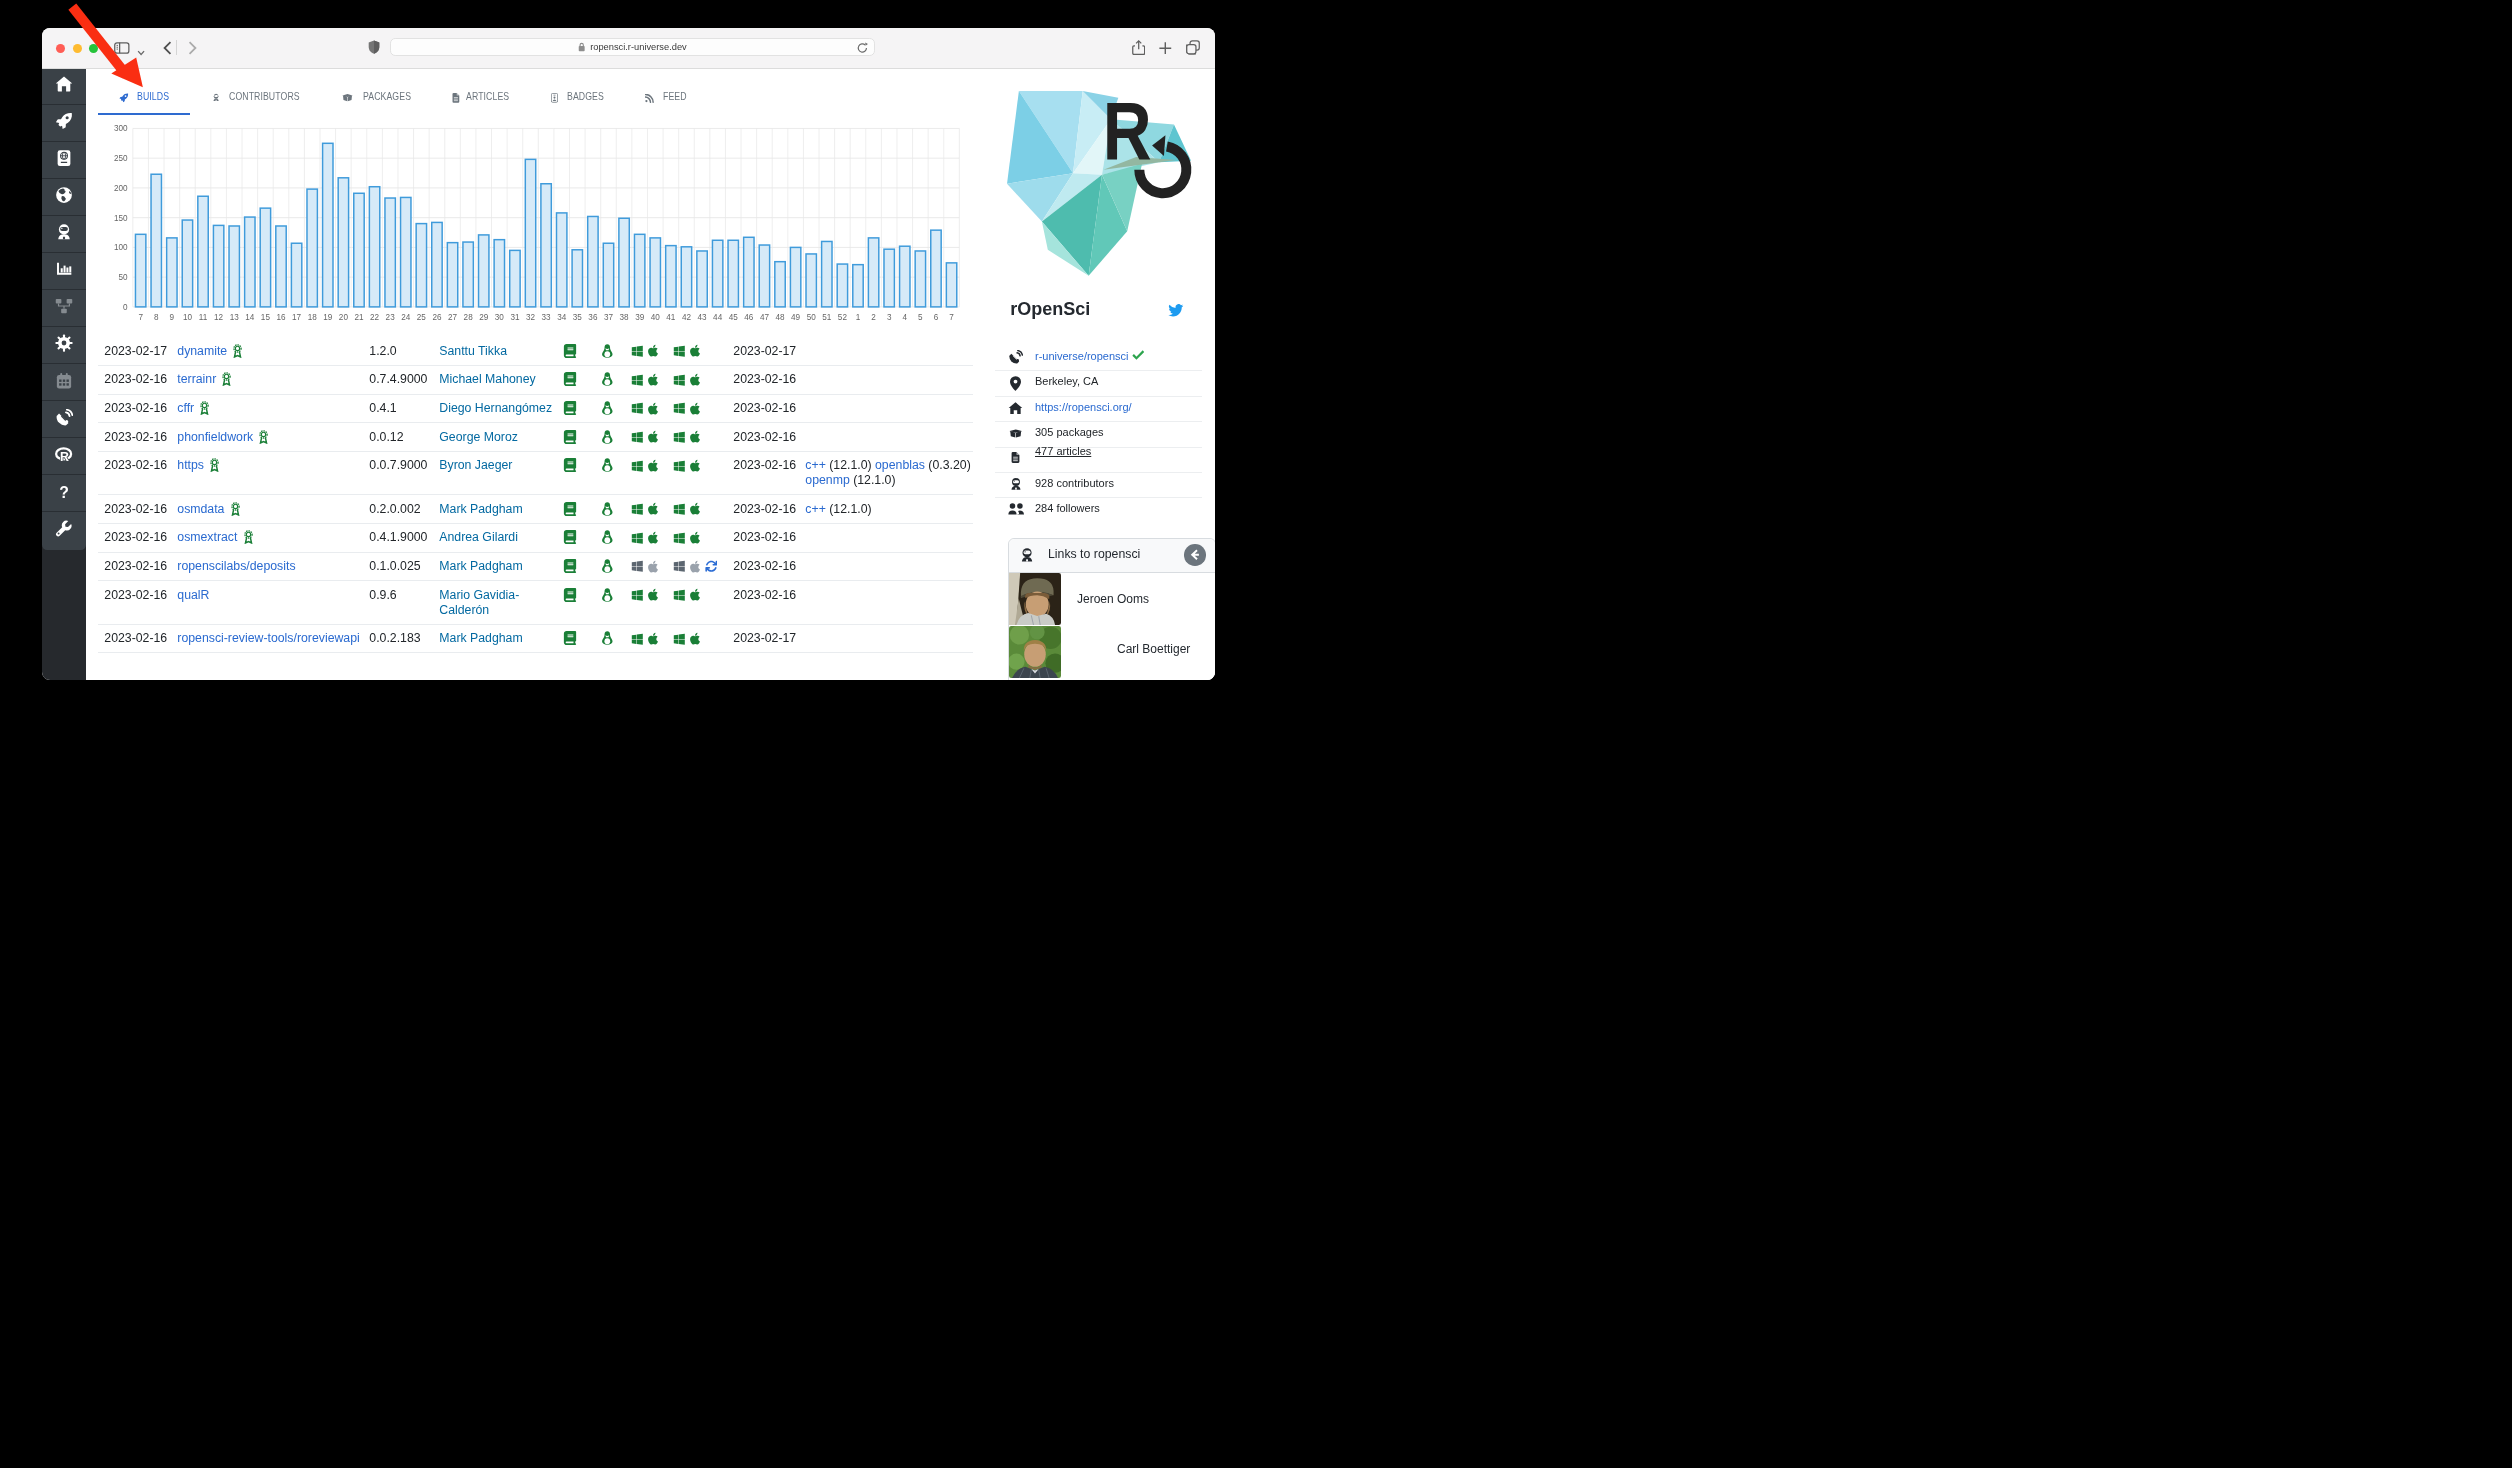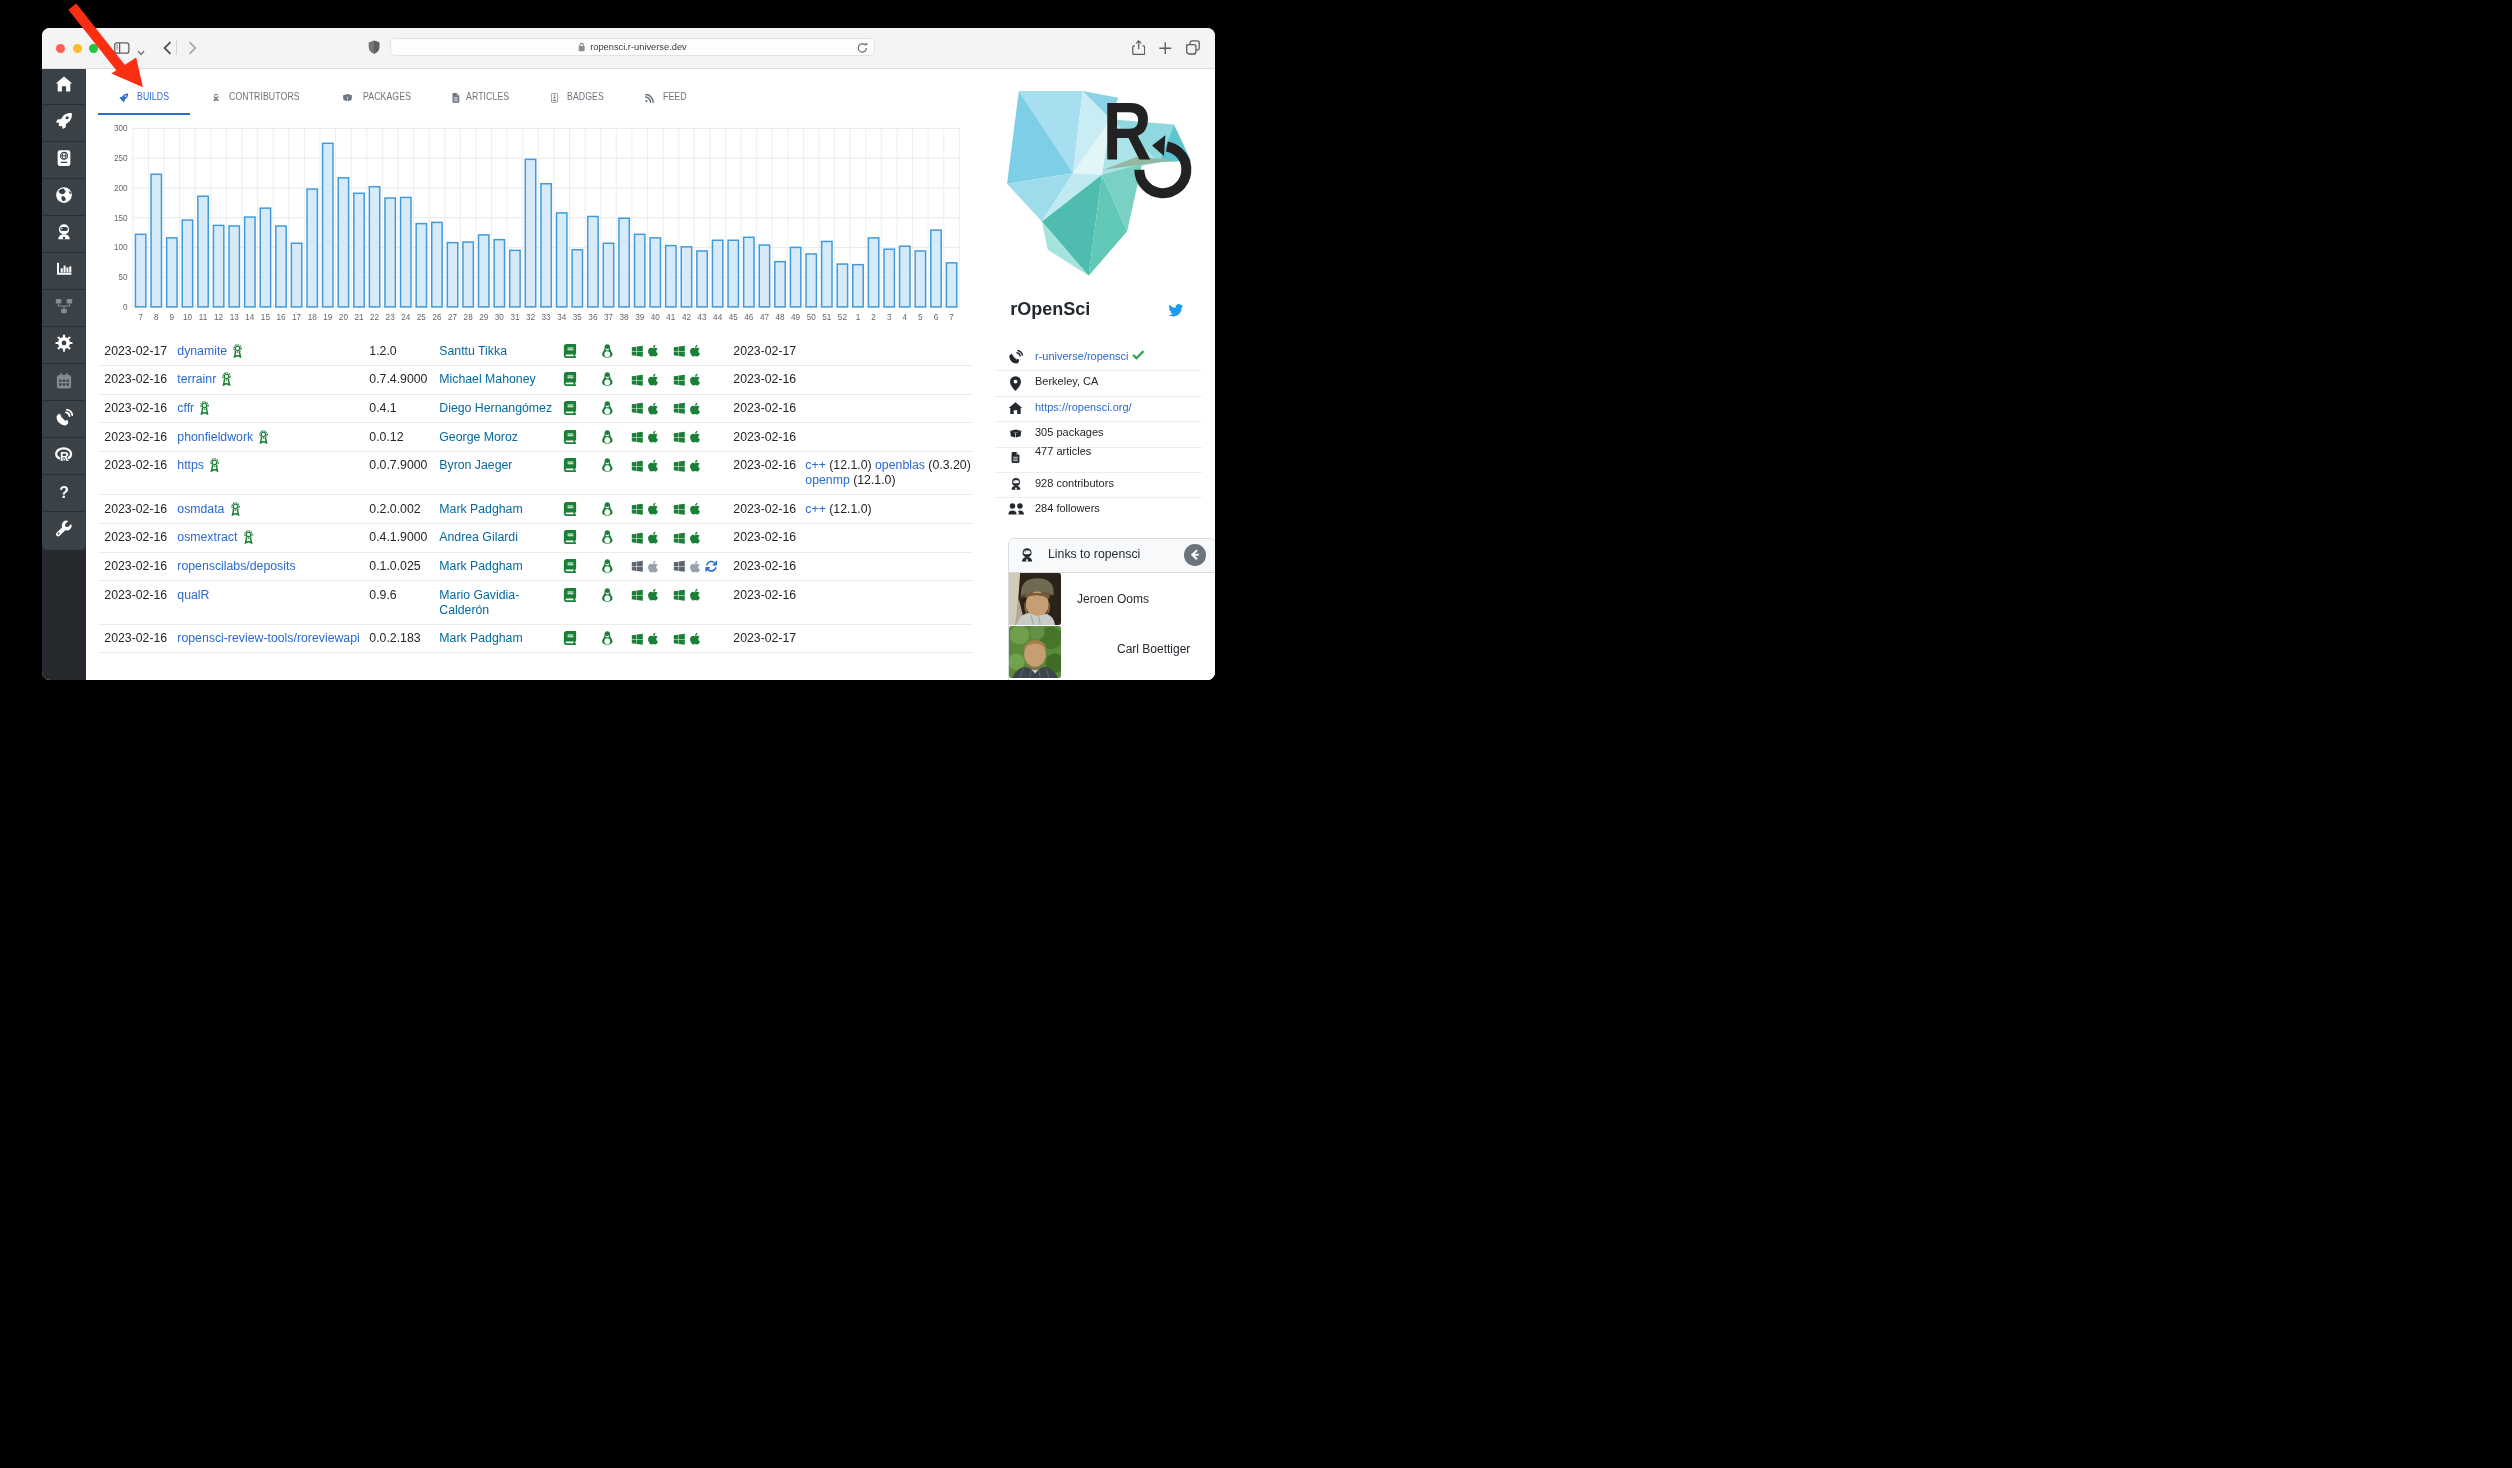--- a/index.html
+++ b/index.html
@@ -669,21 +669,21 @@
           </svg></div>
         <div class="lrow" style="left:40px;top:357px;">305 packages</div>
         <div class="lsep" style="top:378px;"></div>
         <div class="lico" style="top:383px;"><svg width="9" height="11" viewBox="0 0 15 19" preserveAspectRatio="none">
             <path d="M1 2 a2 2 0 0 1 2 -2 H9 L14 5 V17 a2 2 0 0 1 -2 2 H3 a2 2 0 0 1 -2 -2 Z" fill="#24292f"></path>
             <path d="M9 0 L14 5 H9.8 A0.8 0.8 0 0 1 9 4.2 Z" fill="#fff" opacity="0.55"></path>
             <line x1="3.6" y1="9" x2="11.4" y2="9" stroke="#fff" stroke-width="1.3"></line>
             <line x1="3.6" y1="12" x2="11.4" y2="12" stroke="#fff" stroke-width="1.3"></line>
             <line x1="3.6" y1="15" x2="11.4" y2="15" stroke="#fff" stroke-width="1.3"></line>
           </svg></div>
-        <div class="lrow" style="left:40px;top:376px;">477 articles</div>
+        <div class="lrow" style="left:40px;top:376px;text-decoration:underline;">477 articles</div>
         <div class="lsep" style="top:403px;"></div>
         <div class="lico" style="top:408px;"><svg width="14" height="14" viewBox="0 0 19 19" style="">
             <g transform="scale(0.79)">
               <circle cx="12" cy="8.6" r="6.8" fill="#24292f"></circle>
               <rect x="6.8" y="5.4" width="10.4" height="5.4" rx="2.7" fill="#fff"></rect>
               <path d="M8.3 7.2 h1.6 M9.1 6.4 v1.6" stroke="#24292f" stroke-width="0.9"></path>
               <path d="M4.3 21.8 Q4.9 16.2 9.3 15.3 L12 15 L14.7 15.3 Q19.1 16.2 19.7 21.8 Z" fill="#24292f"></path>
               <rect x="10.6" y="18.2" width="2.8" height="3.6" rx="0.6" fill="#fff"></rect>
             </g>
           </svg></div>

